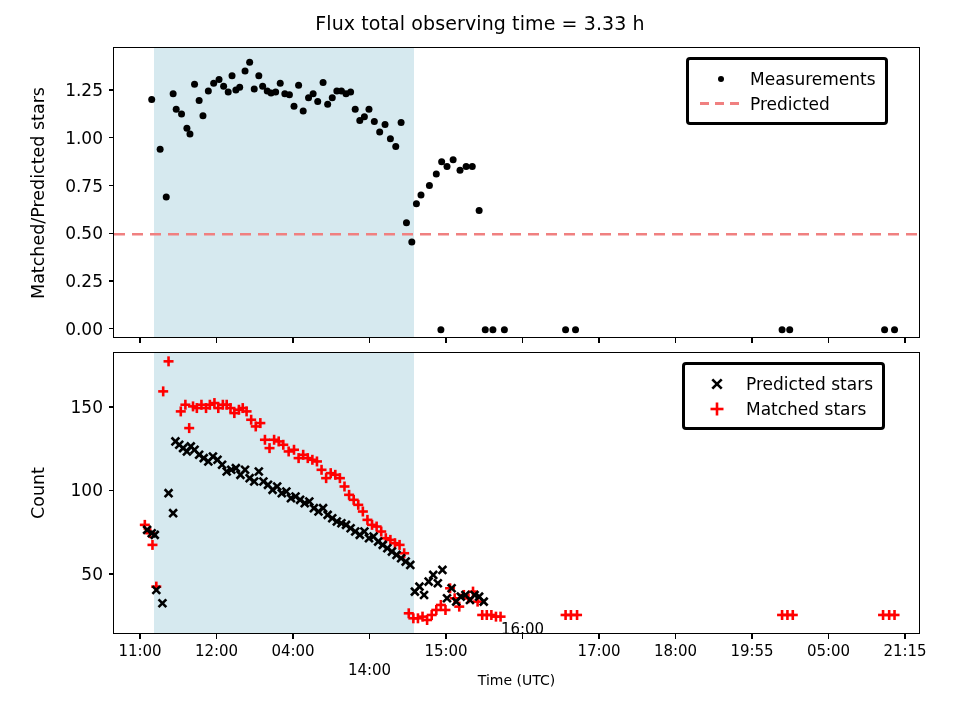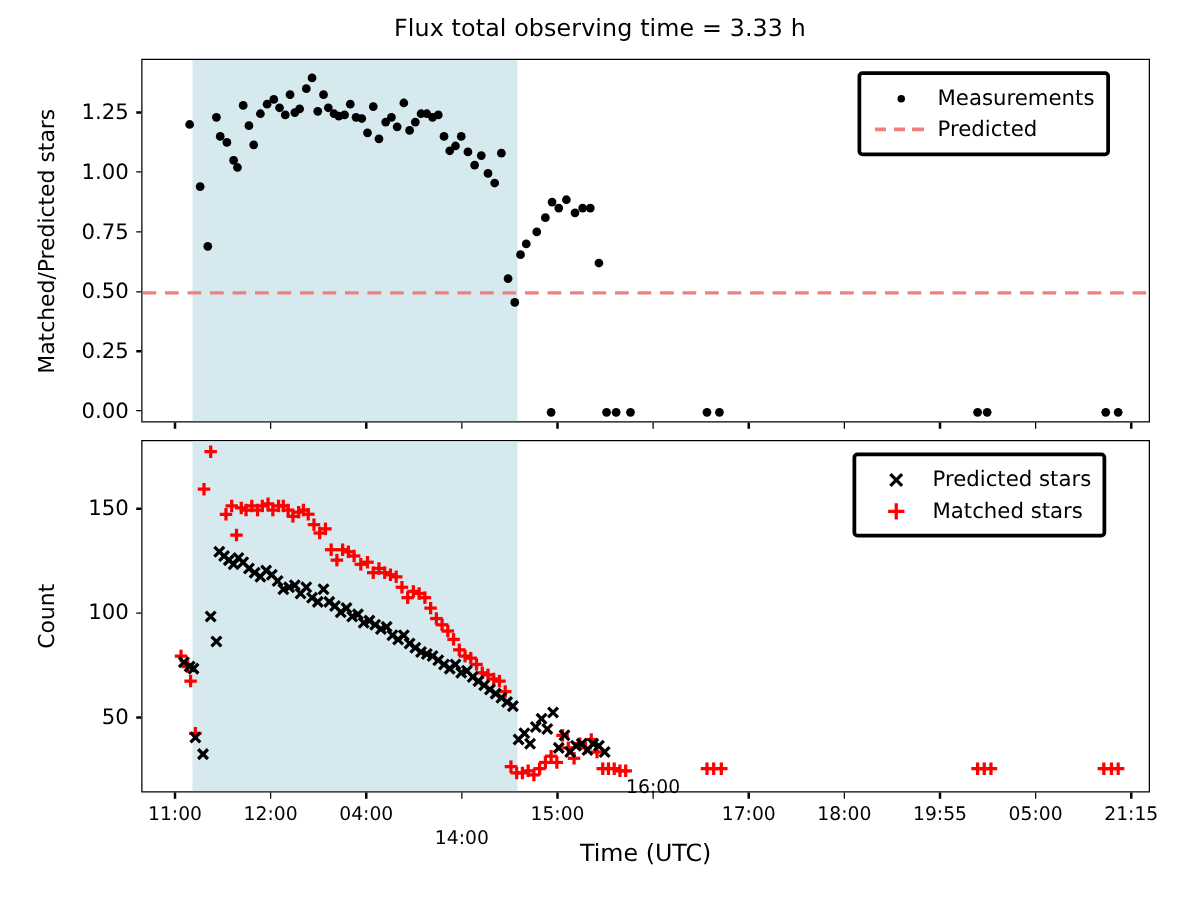--- a/index.html
+++ b/index.html
@@ -84,21 +84,21 @@
   .ticklabel-y {
     position: absolute;
     font-size: 17px;
     color: #000000;
     text-align: right;
     transform: translateY(-50%);
     white-space: nowrap;
   }
   .axis-label-x {
     position: absolute;
-    font-size: 19px;
+    font-size: 14px;
     color: #000000;
     text-align: center;
     transform: translateX(-50%);
     white-space: nowrap;
   }
   .axis-label-y {
     position: absolute;
     font-size: 17.5px;
     color: #000000;
     white-space: nowrap;

